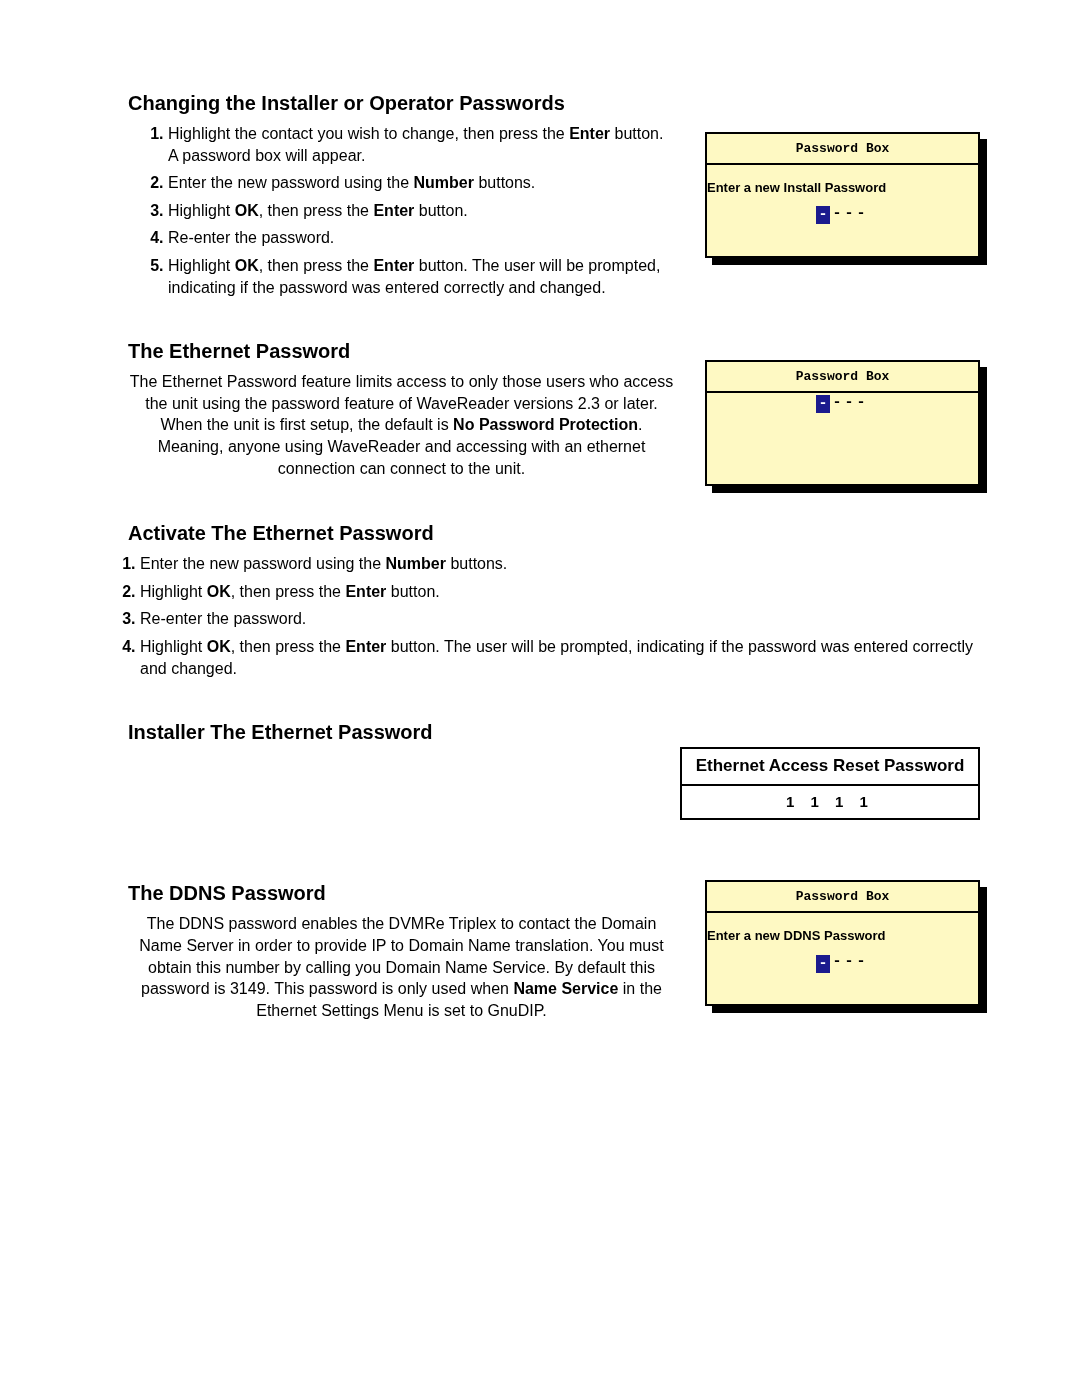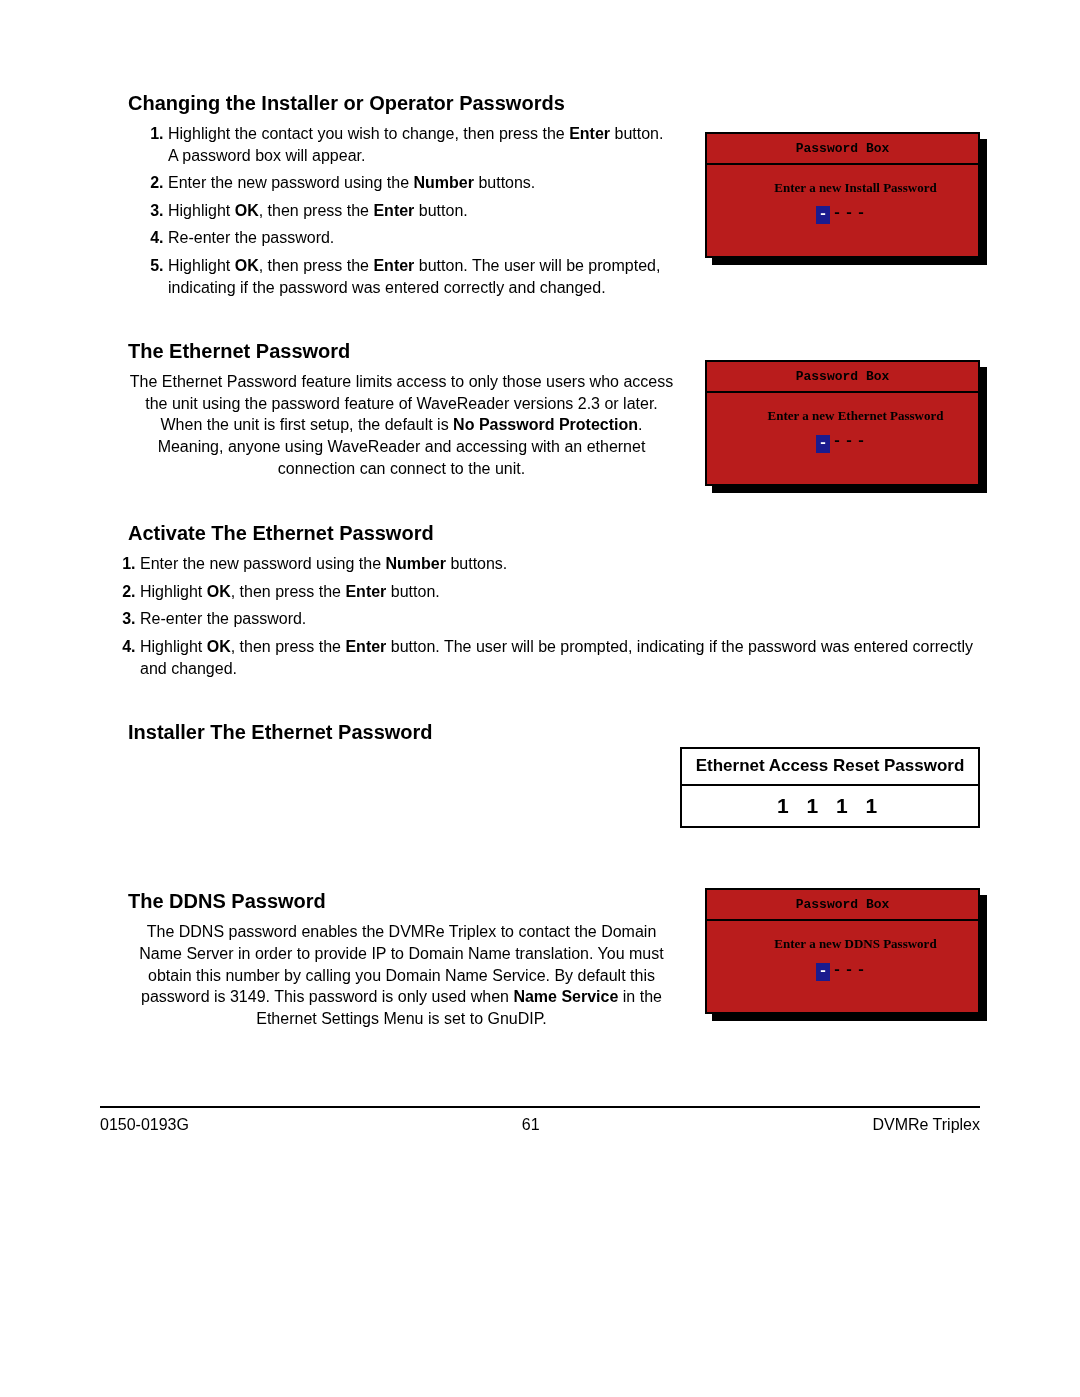--- a/index.html
+++ b/index.html
@@ -56,38 +56,37 @@
   .pw-shadow {
     position: absolute;
     top: 7px; left: 7px;
     width: 100%; height: 100%;
     background: #000;
   }
   .pw-box {
     position: absolute;
     top: 0; left: 0;
     width: 100%; height: 100%;
-    background: #b91c1c;
+    background: #fef9c3;
     border: 2px solid #000;
   }
   .pw-title {
     text-align: center;
     font-family: "Courier New", monospace;
     font-weight: bold;
     font-size: 13px;
     padding: 6px 0 5px 0;
     border-bottom: 2px solid #000;
   }
   .pw-prompt {
-    text-align: center;
-    font-family: Liberation Serif, serif;
+    text-align: left;
+    font-family: Liberation Sans, sans-serif;
     font-weight: bold;
     font-size: 13px;
     padding: 14px 0 8px 0;
-    margin-left: 26px;
   }
   .pw-cursor-row {
     display: flex;
     justify-content: center;
     align-items: flex-end;
     gap: 0;
     font-family: "Courier New", monospace;
     font-weight: bold;
     font-size: 15px;
     letter-spacing: 1px;
@@ -116,21 +115,21 @@
     padding: 6px 8px;
     text-align: center;
     font-family: Arial, Helvetica, sans-serif;
   }
   .reset-table .hdr {
     font-weight: bold;
     font-size: 17px;
   }
   .reset-table .val {
     font-weight: bold;
-    font-size: 21px;
+    font-size: 15px;
     letter-spacing: 6px;
   }
 
   .footer-line {
     position: absolute;
     left: 100px; right: 100px; bottom: 70px;
     border-top: 2px solid #000;
     padding-top: 6px;
     display: flex;
     justify-content: space-between;
@@ -173,21 +172,20 @@
       <h2 class="section-title">The Ethernet Password</h2>
       <p class="body-indent">
         <span>The Ethernet Password feature limits access to only those users who access the unit using the password feature of WaveReader versions 2.3 or later.  When the unit is first setup, the default is </span><b>No Password Protection</b><span>.  Meaning, anyone using WaveReader and accessing with an ethernet connection can connect to the unit.</span>
       </p>
     </div>
     <div class="col-fig" style="margin-top:22px;">
       <div class="pw-wrap">
         <div class="pw-shadow"></div>
         <div class="pw-box">
           <div class="pw-title">Password Box</div>
-          <div class="pw-prompt">Enter a new Ethernet Password</div>
           <div class="pw-cursor-row">
             <span class="pw-first">-</span>
               <span class="pw-rest">---</span>
           </div>
         </div>
       </div>
     </div>
   </div>
 
   <div style="margin-bottom:40px;">
@@ -233,19 +231,14 @@
           <div class="pw-prompt">Enter a new DDNS Password</div>
           <div class="pw-cursor-row">
             <span class="pw-first">-</span>
               <span class="pw-rest">---</span>
           </div>
         </div>
       </div>
     </div>
   </div>
 
-  <div class="footer-line">
-    <span>0150-0193G</span>
-    <span>61</span>
-    <span>DVMRe Triplex</span>
-  </div>
 
 </div>
 
 </body></html>

